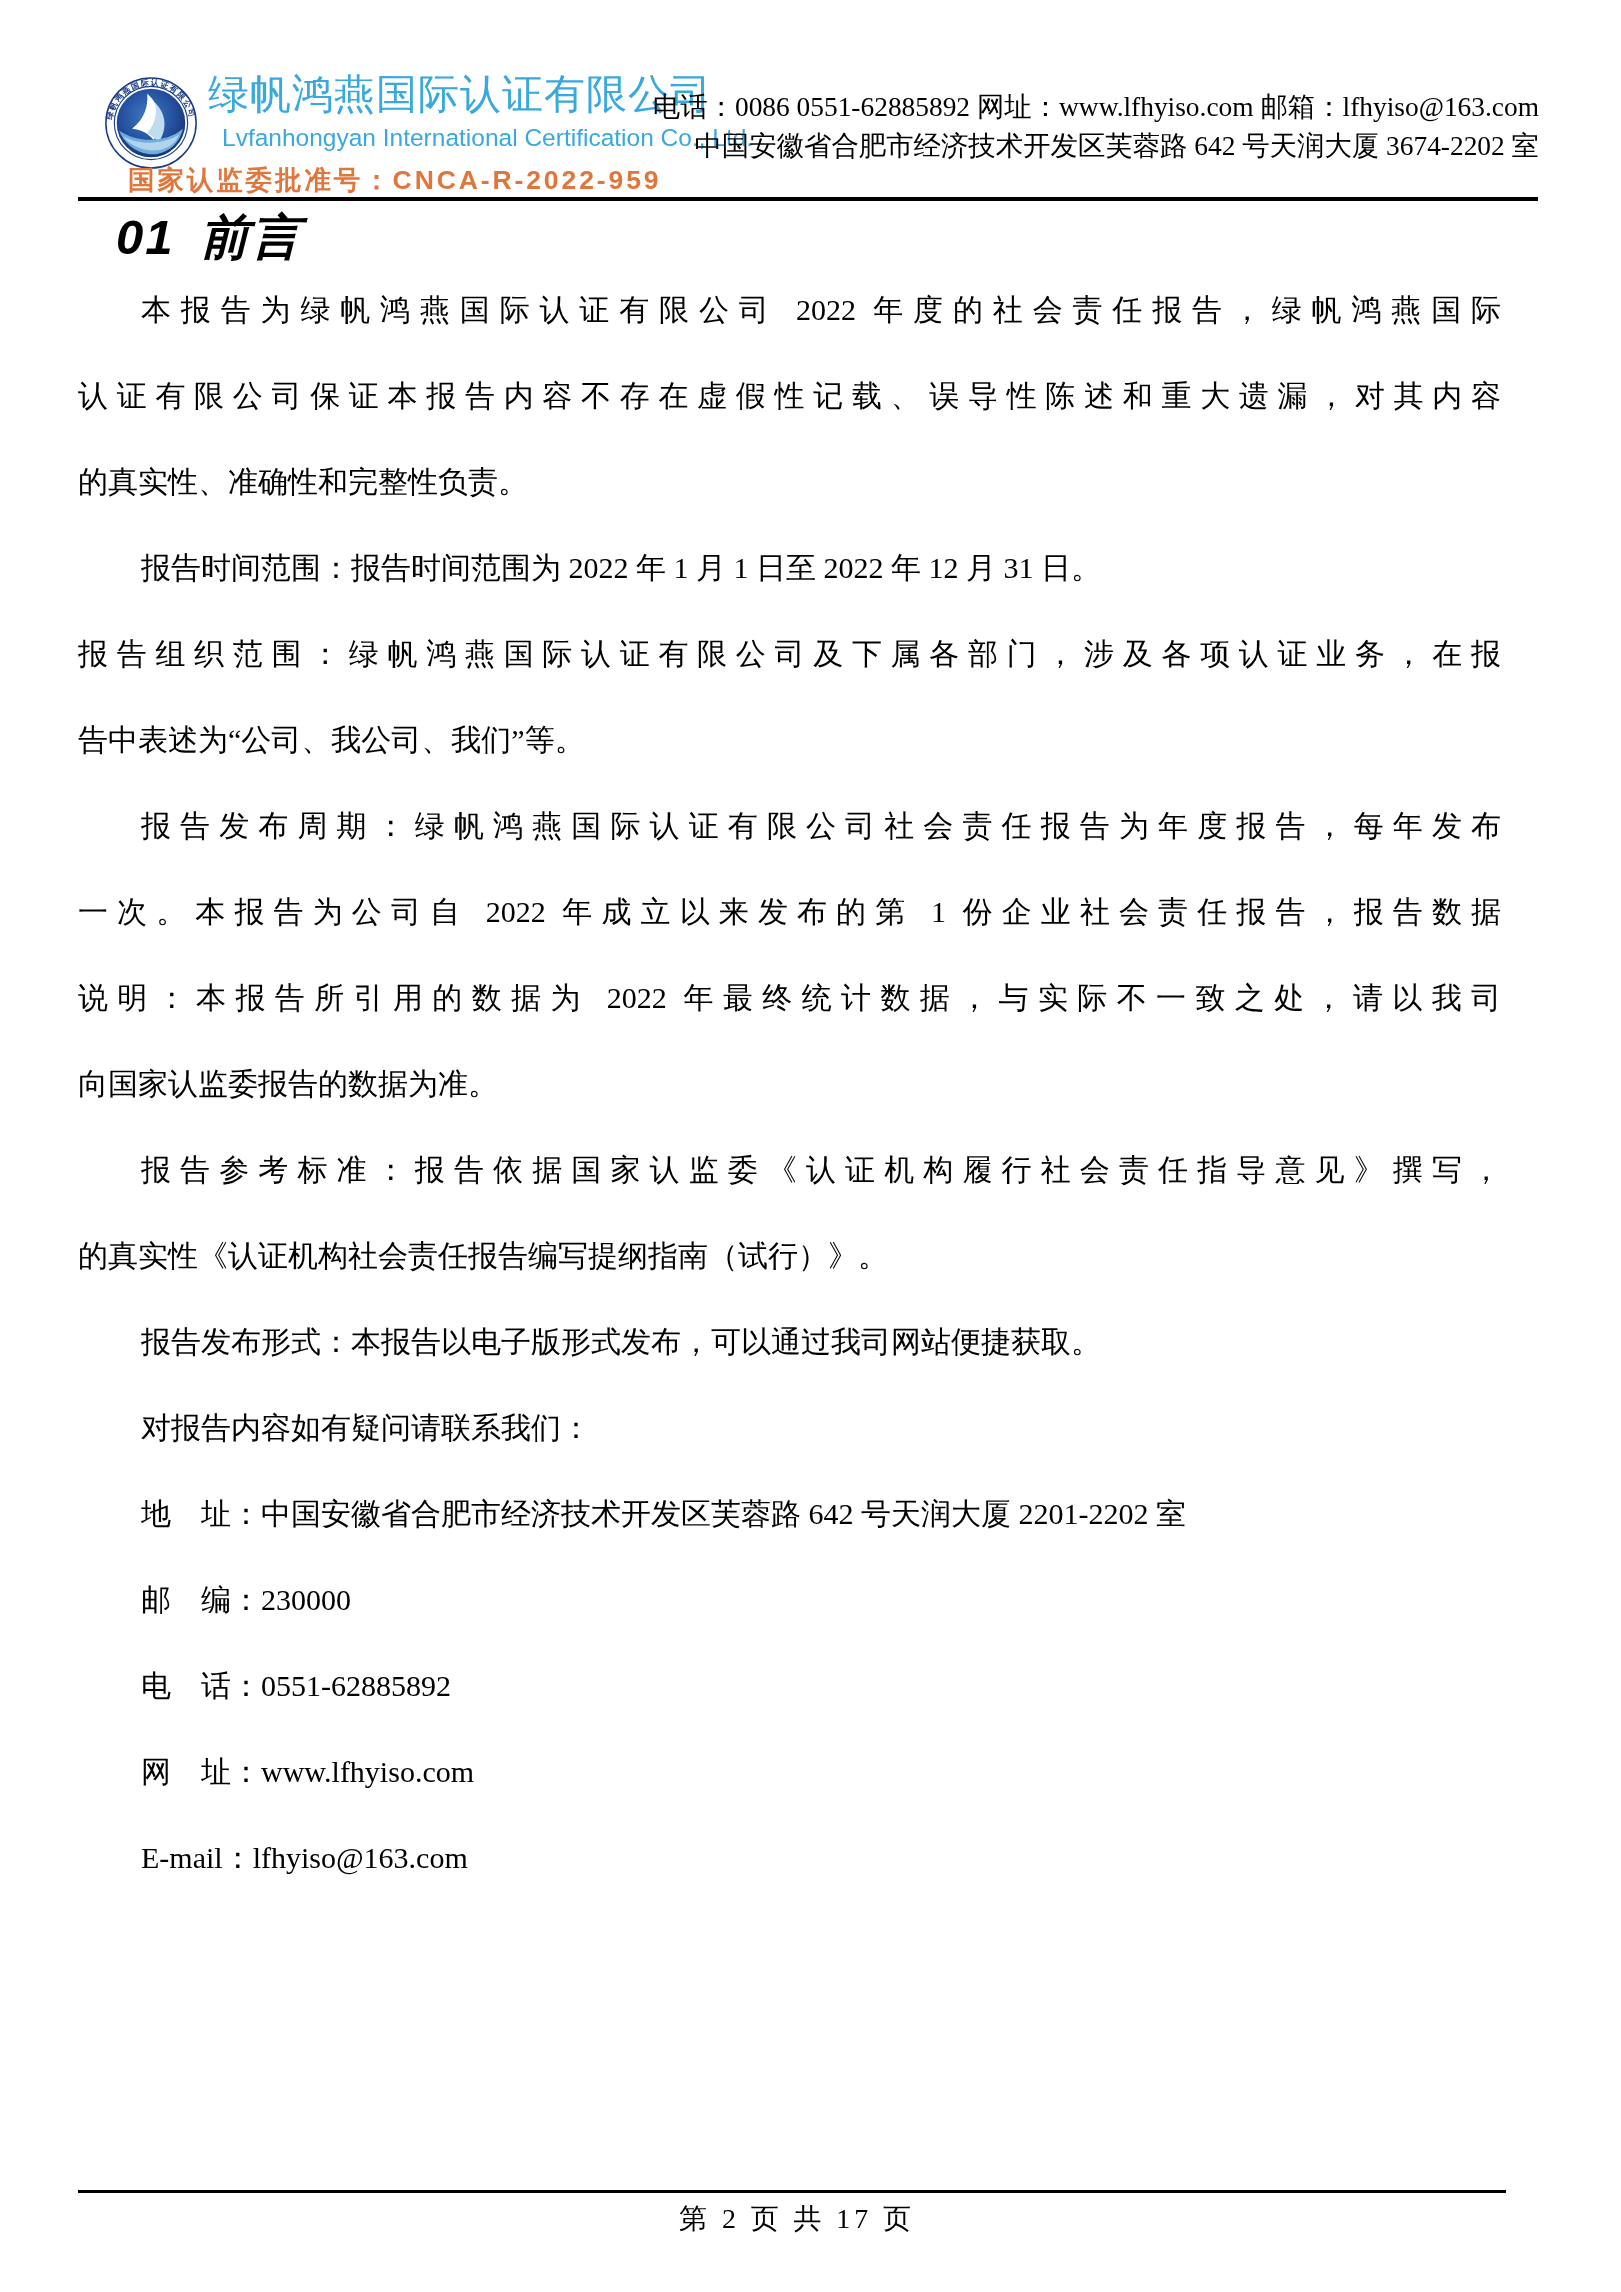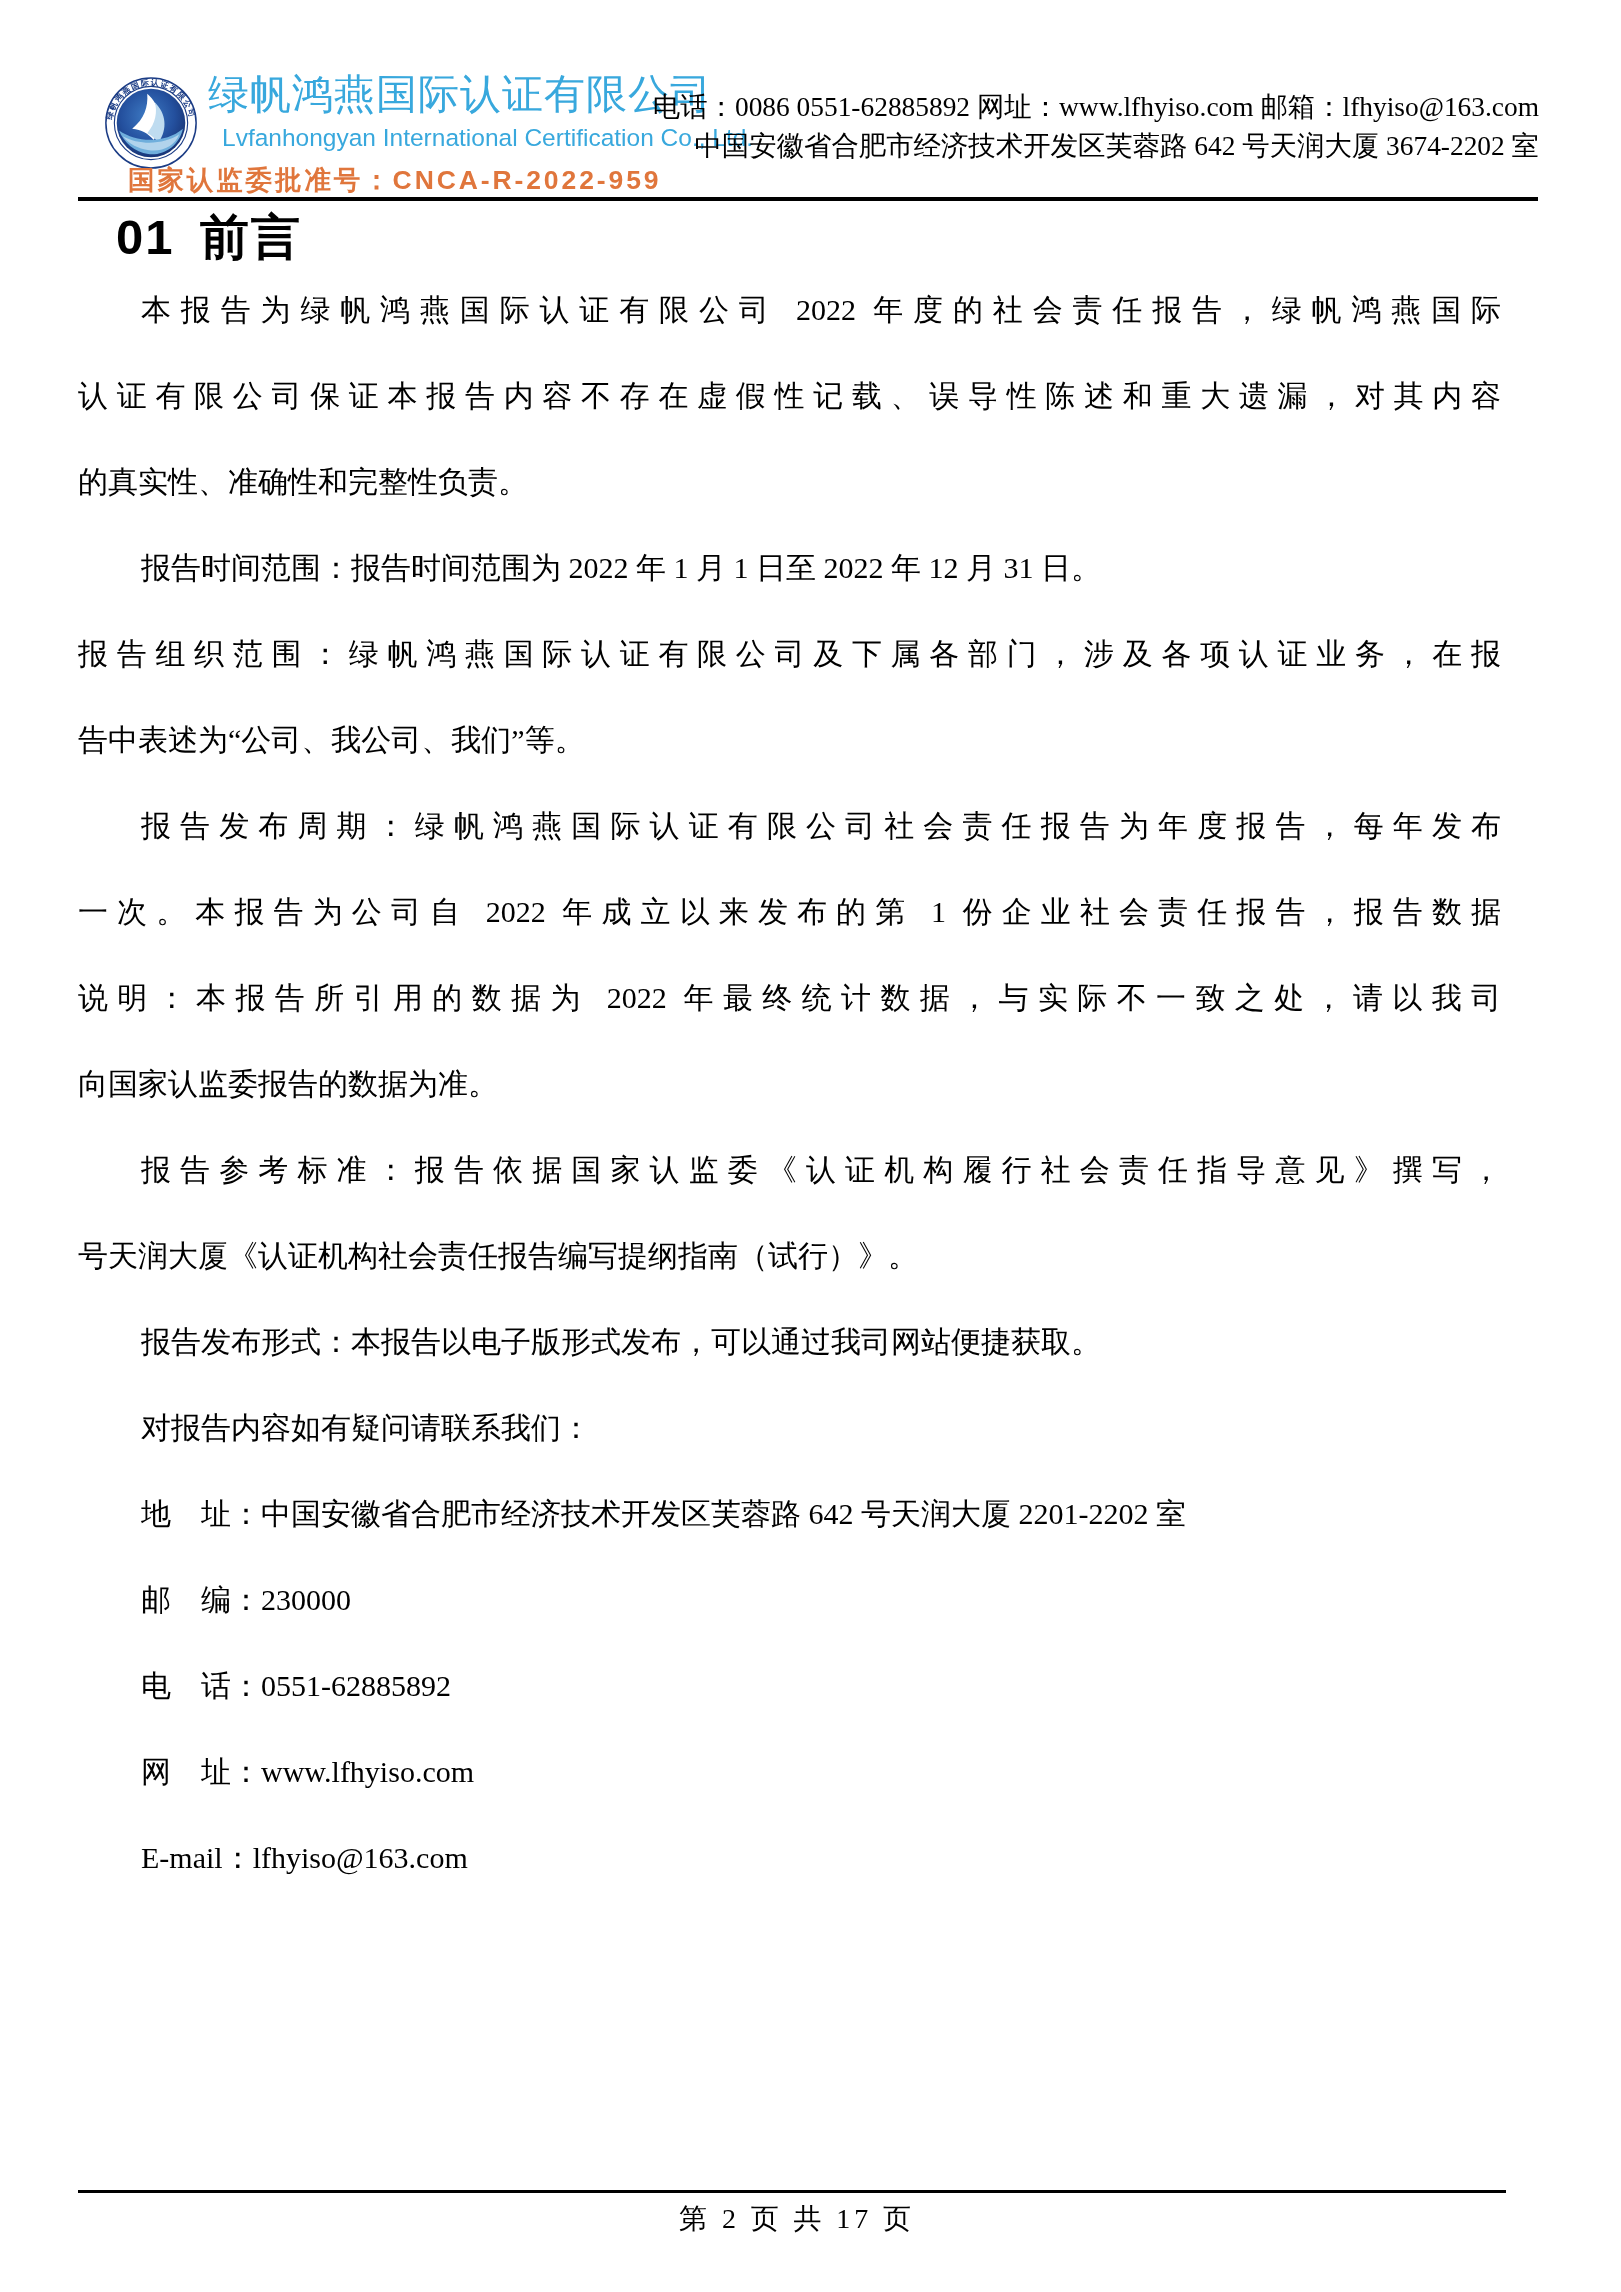--- a/index.html
+++ b/index.html
@@ -48,21 +48,21 @@
     position: absolute; left: 78px; top: 197px;
     width: 1460px; height: 3.9px; background: #000;
   }
 
   
   .title {
     position: absolute; left: 116px; top: 210px;
     display: flex; gap: 25.5px; align-items: flex-start;
     font-family: "Liberation Sans", "DejaVu Sans", sans-serif;
     font-weight: 900; font-size: 49px; line-height: 55px;
-    color: #000; letter-spacing: 2px;
+    color: #000; letter-spacing: 2px; font-style: italic;
   }
 
   
   .body-block { position: absolute; left: 78px; top: 267px; width: 1423px; }
   .body-line {
     height: 86px; line-height: 86px;
     font-size: 30px; color: #000;
     white-space: nowrap;
   }
   .body-line.indent { text-indent: 63px; }
@@ -140,21 +140,21 @@
       <div class="body-line justify">认证有限公司保证本报告内容不存在虚假性记载、误导性陈述和重大遗漏，对其内容</div>
       <div class="body-line">的真实性、准确性和完整性负责。</div>
       <div class="body-line indent">报告时间范围：报告时间范围为 2022 年 1 月 1 日至 2022 年 12 月 31 日。</div>
       <div class="body-line justify">报告组织范围：绿帆鸿燕国际认证有限公司及下属各部门，涉及各项认证业务，在报</div>
       <div class="body-line">告中表述为“公司、我公司、我们”等。</div>
       <div class="body-line indent justify">报告发布周期：绿帆鸿燕国际认证有限公司社会责任报告为年度报告，每年发布</div>
       <div class="body-line justify">一次。本报告为公司自 2022 年成立以来发布的第 1 份企业社会责任报告，报告数据</div>
       <div class="body-line justify">说明：本报告所引用的数据为 2022 年最终统计数据，与实际不一致之处，请以我司</div>
       <div class="body-line">向国家认监委报告的数据为准。</div>
       <div class="body-line indent justify">报告参考标准：报告依据国家认监委《认证机构履行社会责任指导意见》撰写，</div>
-      <div class="body-line">号天润大厦《认证机构社会责任报告编写提纲指南（试行）》。</div>
+      <div class="body-line">的真实性《认证机构社会责任报告编写提纲指南（试行）》。</div>
       <div class="body-line indent">报告发布形式：本报告以电子版形式发布，可以通过我司网站便捷获取。</div>
       <div class="body-line indent">对报告内容如有疑问请联系我们：</div>
       <div class="body-line indent">地　址：中国安徽省合肥市经济技术开发区芙蓉路 642 号天润大厦 2201-2202 室</div>
       <div class="body-line indent">邮　编：230000</div>
       <div class="body-line indent">电　话：0551-62885892</div>
       <div class="body-line indent">网　址：www.lfhyiso.com</div>
       <div class="body-line indent">E-mail：lfhyiso@163.com</div>
     </main>
 
   <footer>

